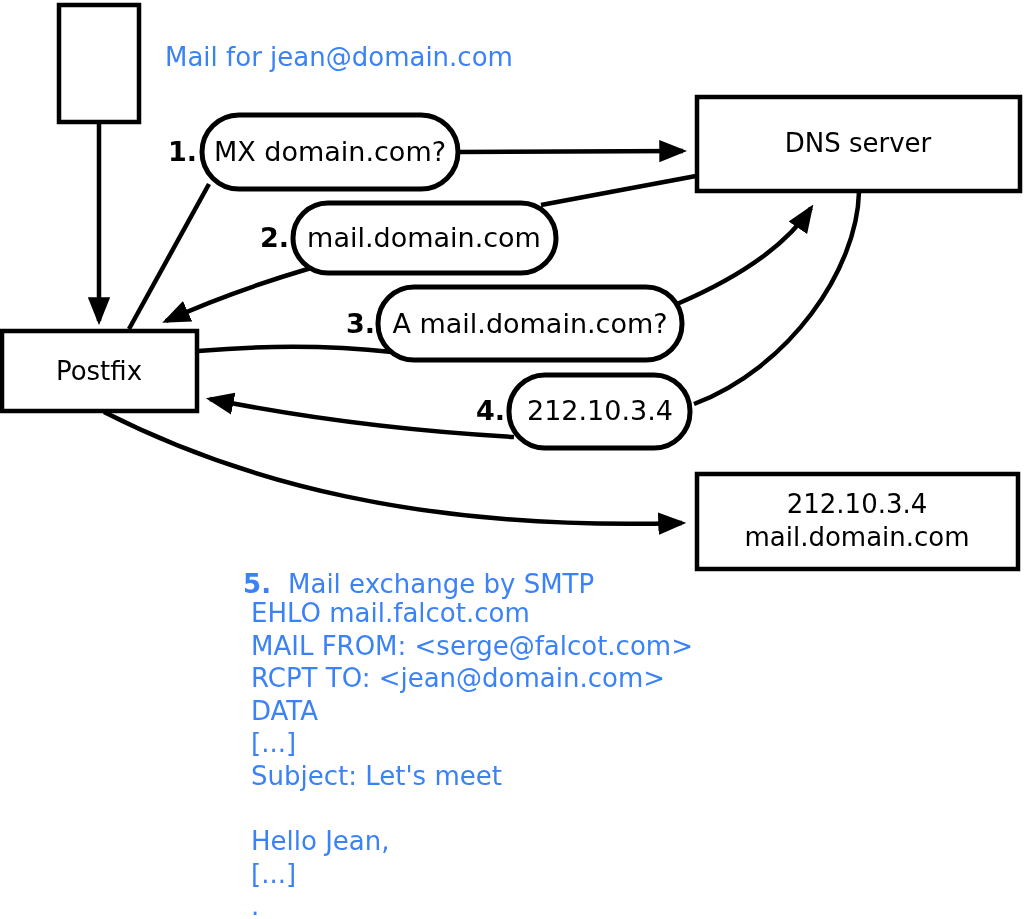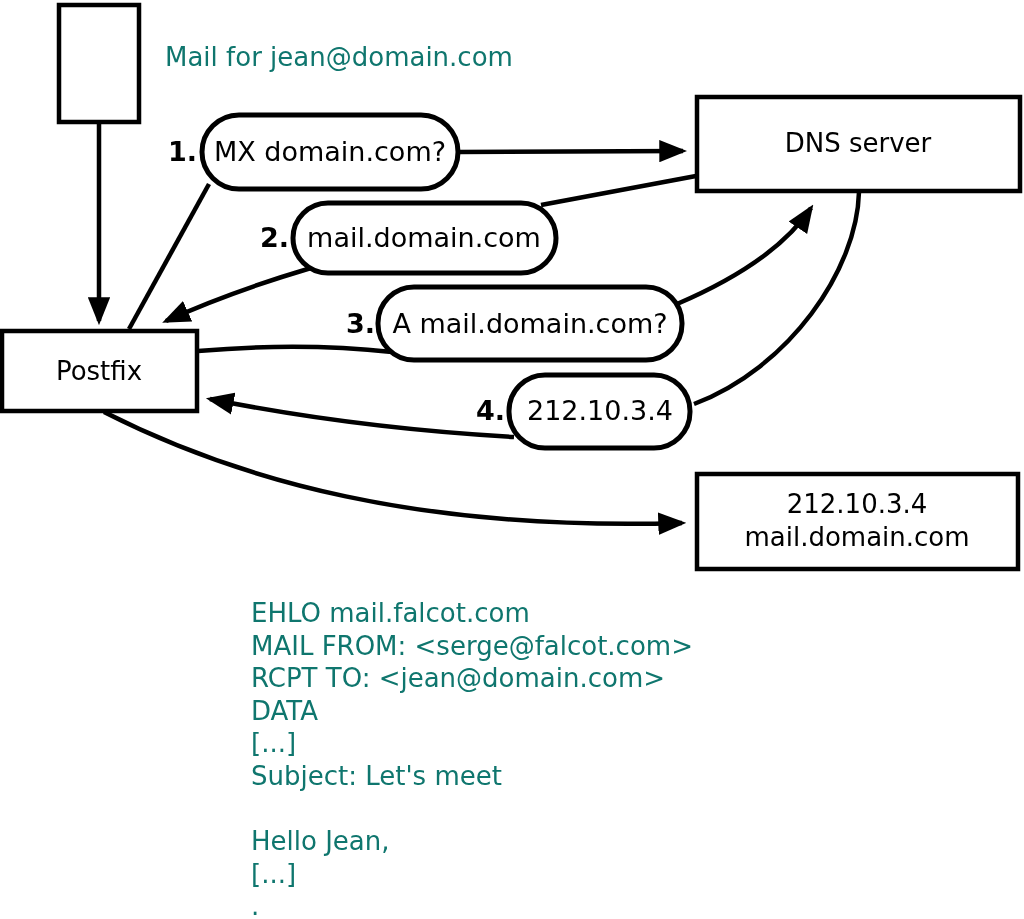--- a/index.html
+++ b/index.html
@@ -21,21 +21,21 @@
   #diagram-svg text.pill-label { font-size: 27px; }
   #diagram-svg text.step-num { font-size: 27px; font-weight: bold; }
   .shape { fill: #ffffff; stroke: #000000; stroke-width: 4.5px; }
   .pill  { fill: #ffffff; stroke: #000000; stroke-width: 5px; }
   .link  { fill: none; stroke: #000000; stroke-width: 4.5px; }
   .overlay-text {
     position: absolute;
     font-size: 26px;
     line-height: 33px;
     white-space: pre;
-    color: #0f766e;
+    color: #3b82f6;
   }
   #note-mail-for { left: 165px; top: 41px; }
   #step5-line { left: 210px; top: 535px; }
   #step5-line .num { font-weight: bold; }
   #step5-line .lbl { margin-left: 17px; }
   #smtp-block {
     left: 251px; top: 597px;
     line-height: 32.6px;
   }
 </style>
@@ -86,20 +86,23 @@
     <text class="step-num" x="375" y="333" text-anchor="end">3.</text>
     <text class="pill-label" x="530" y="333" text-anchor="middle">A mail.domain.com?</text>
 
     <rect class="pill" x="509" y="375" width="181" height="73" rx="36" ry="36"></rect>
     <text class="step-num" x="505" y="420" text-anchor="end">4.</text>
     <text class="pill-label" x="600" y="420" text-anchor="middle">212.10.3.4</text>
   </svg>
 
   <div class="overlay-text" id="note-mail-for">Mail for jean@domain.com</div>
 
+  <div class="overlay-text" id="step5-line">
+    <span class="num">5.</span><span class="lbl">Mail exchange by SMTP</span>
+  </div>
 
   <div class="overlay-text" id="smtp-block">EHLO mail.falcot.com
 MAIL FROM: &lt;serge@falcot.com&gt;
 RCPT TO: &lt;jean@domain.com&gt;
 DATA
 [...]
 Subject: Let's meet
 
 Hello Jean,
 [...]

